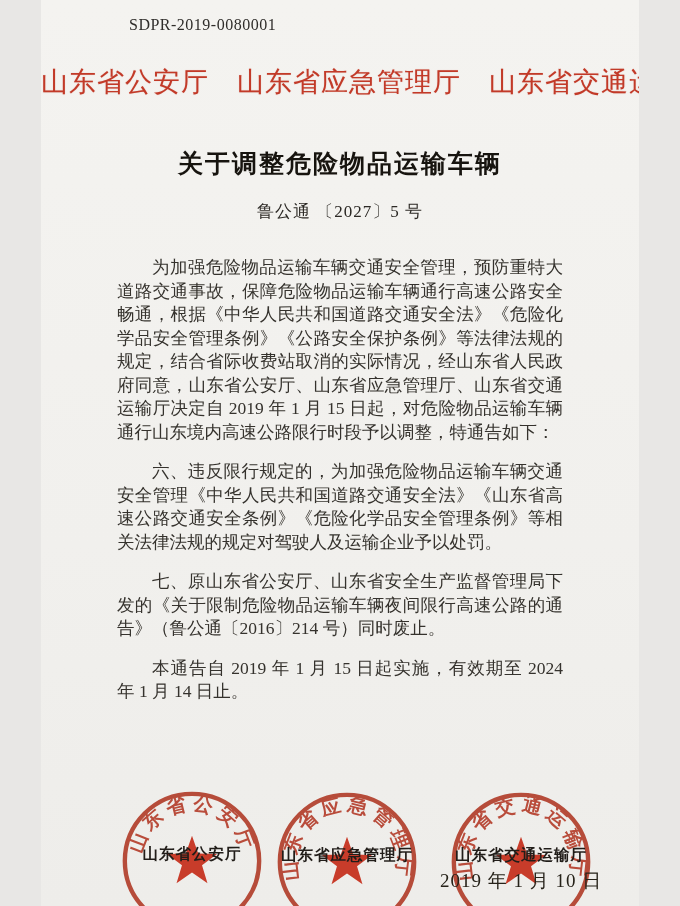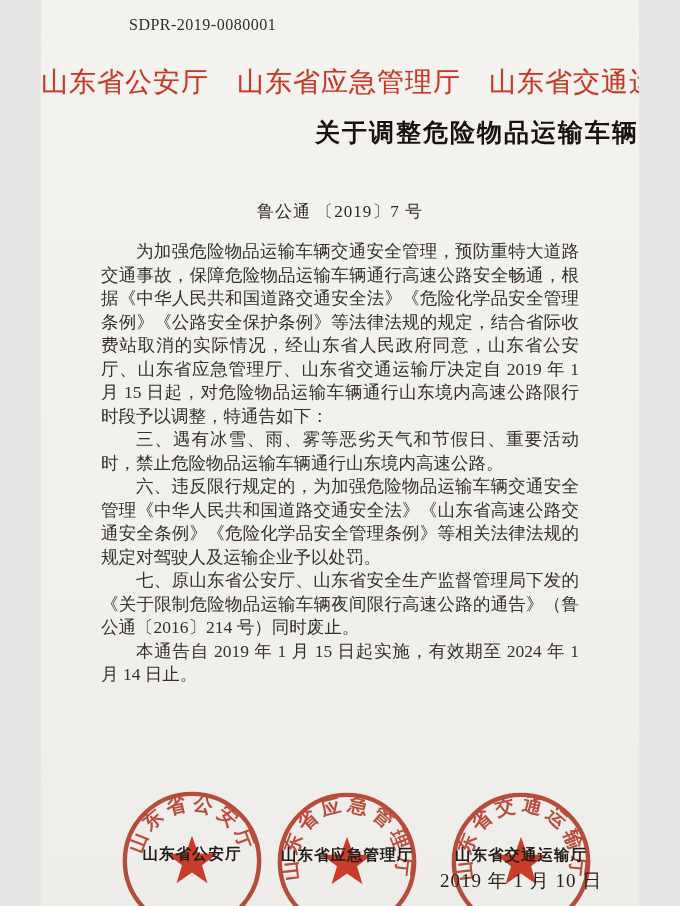--- a/index.html
+++ b/index.html
@@ -23,32 +23,32 @@
     font-family:"Liberation Sans","DejaVu Sans",sans-serif;
     font-weight:normal;font-size:27px;letter-spacing:1px;
     color:#c23a28;
     text-shadow:0 0 1px rgba(194,58,40,.35);
     white-space:nowrap;
   }
   .title-l1,.title-l2{
     position:absolute;left:0;right:0;text-align:center;
     font-weight:bold;font-size:25px;color:#17140f;letter-spacing:2px;
   }
-  .title-l1{top:116px;text-align:right;}
+  .title-l1{top:147px;}
   .title-l2{top:165px;}
   .doc-number{
     position:absolute;top:200px;left:0;right:0;text-align:center;
     font-size:17px;color:#2c2925;letter-spacing:1px;
   }
   .body{
     position:absolute;top:240px;left:60px;right:60px;
     font-size:17.5px;line-height:23.5px;
     text-align:justify;color:#35322d;
   }
-  .body p{margin:0;text-indent:2em;}
+  .body p{margin:16px;text-indent:2em;}
   .seal{
     position:absolute;width:146px;height:146px;
   }
   .seal-1{left:78px;top:788px;}
   .seal-2{left:233px;top:789px;}
   .seal-3{left:407px;top:789px;}
   .seal svg{position:absolute;left:0;top:0;width:146px;height:146px;opacity:.93;}
   .seal .ring{fill:none;stroke:#b2402d;stroke-width:4.5;}
   .seal .ring-text{fill:#b5402e;font-size:20px;letter-spacing:5px;
       font-family:"Liberation Serif","DejaVu Serif",serif;font-weight:bold;}
@@ -67,25 +67,24 @@
 </head>
 <body>
 
 <div class="page">
 
   <div class="doc-code">SDPR-2019-0080001</div>
 
   <div class="issuers">山东省公安厅　山东省应急管理厅　山东省交通运输厅</div>
 
   <div class="title-l1">关于调整危险物品运输车辆</div>
-  <div class="doc-number">鲁公通 〔2019〕7 号</div>
+  <div class="doc-number">鲁公通 〔2027〕5 号</div>
 
   <div class="body">
     <p>为加强危险物品运输车辆交通安全管理，预防重特大道路交通事故，保障危险物品运输车辆通行高速公路安全畅通，根据《中华人民共和国道路交通安全法》《危险化学品安全管理条例》《公路安全保护条例》等法律法规的规定，结合省际收费站取消的实际情况，经山东省人民政府同意，山东省公安厅、山东省应急管理厅、山东省交通运输厅决定自 2019 年 1 月 15 日起，对危险物品运输车辆通行山东境内高速公路限行时段予以调整，特通告如下：</p>
-    <p>三、遇有冰雪、雨、雾等恶劣天气和节假日、重要活动时，禁止危险物品运输车辆通行山东境内高速公路。</p>
     <p>六、违反限行规定的，为加强危险物品运输车辆交通安全管理《中华人民共和国道路交通安全法》《山东省高速公路交通安全条例》《危险化学品安全管理条例》等相关法律法规的规定对驾驶人及运输企业予以处罚。</p>
     <p>七、原山东省公安厅、山东省安全生产监督管理局下发的《关于限制危险物品运输车辆夜间限行高速公路的通告》（鲁公通〔2016〕214 号）同时废止。</p>
     <p>本通告自 2019 年 1 月 15 日起实施，有效期至 2024 年 1 月 14 日止。</p>
   </div>
 
   <div class="seal seal-1">
     <svg viewBox="0 0 150 150">
       <defs>
           <path id="arc0" d="M 30,101 A 52,52 0 1 1 120,101" fill="none"></path>
         </defs>

